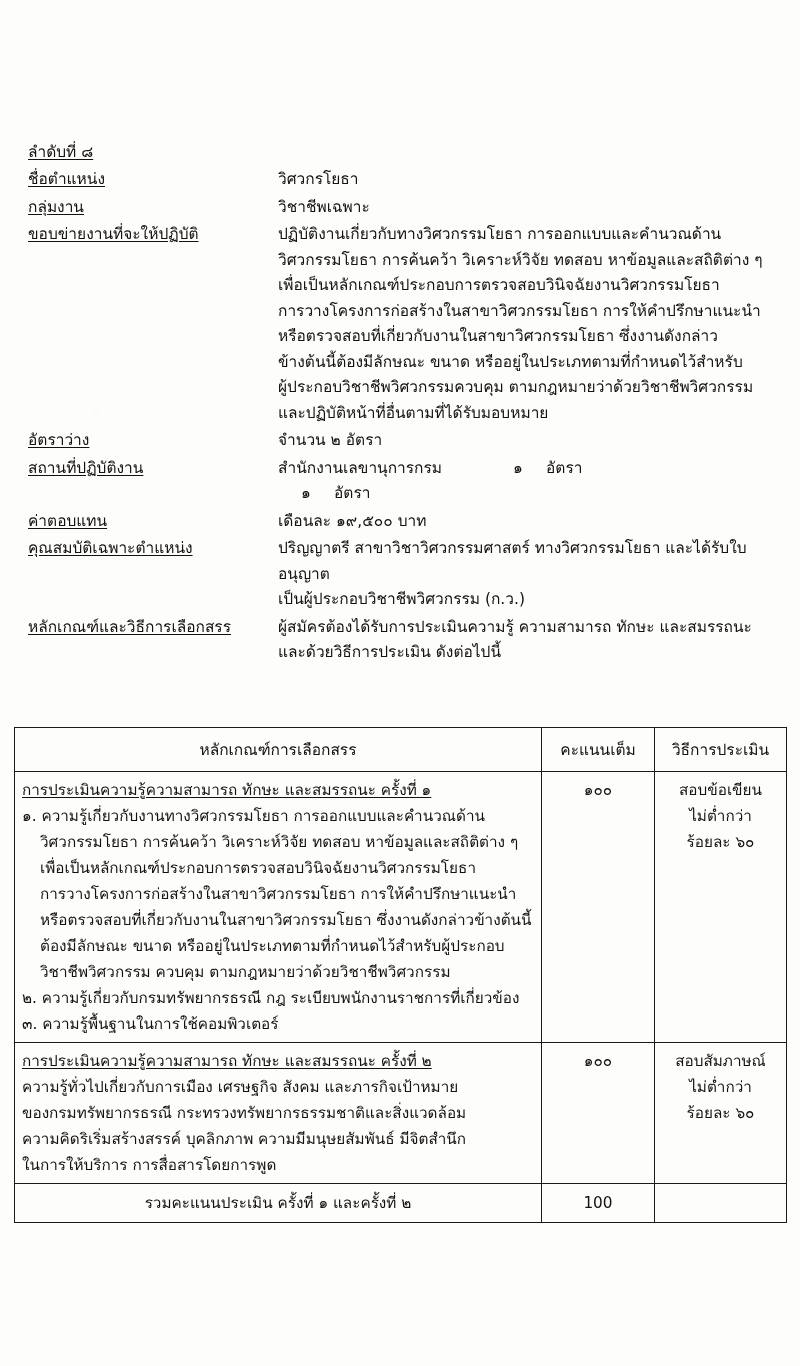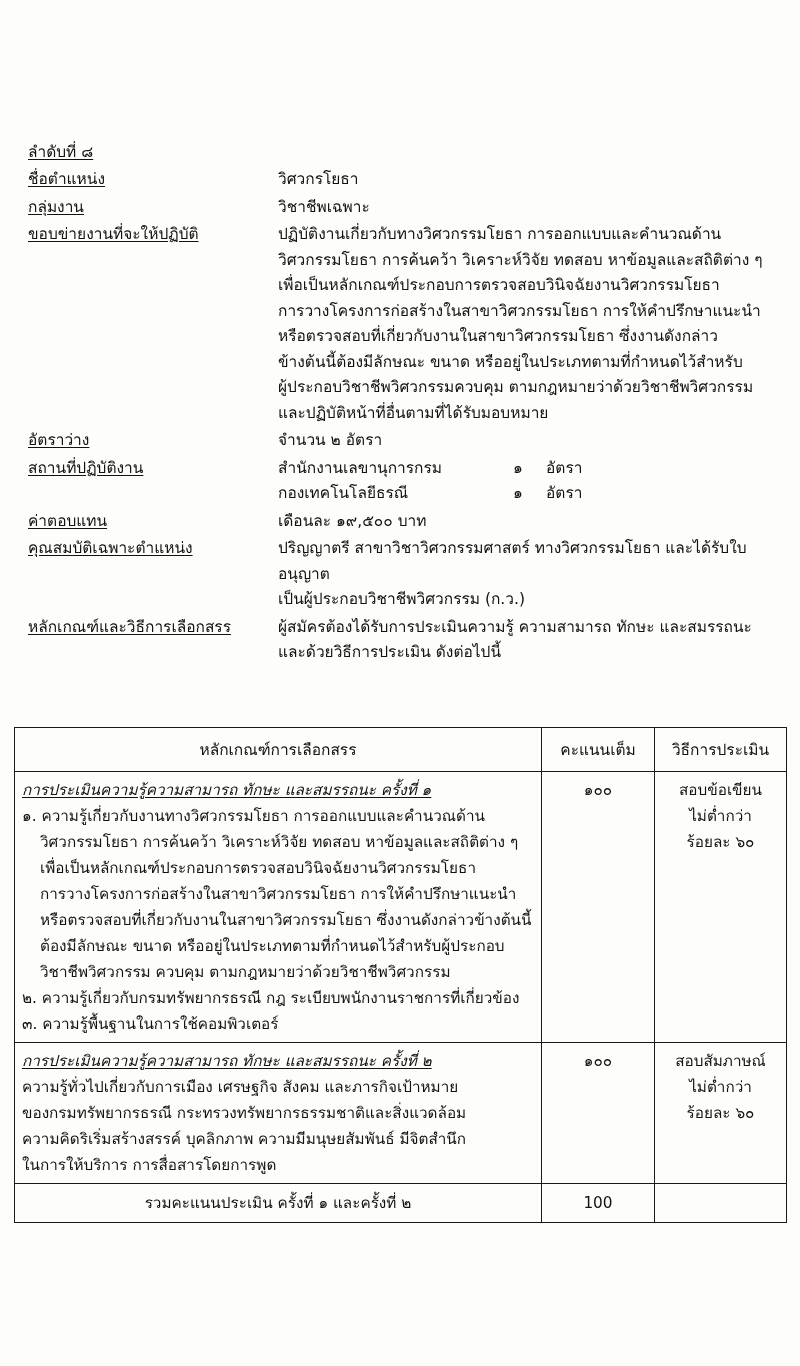--- a/index.html
+++ b/index.html
@@ -112,21 +112,20 @@
   .cell-center {
     text-align: center;
     vertical-align: top;
     padding-top: 9px;
     line-height: 26px;
   }
   .crit-head-line {
     text-decoration: underline;
     text-underline-offset: 2px;
     line-height: 26px;
-    font-style: italic;
   }
   .crit-body p {
     margin: 0;
     line-height: 26px;
   }
   .hang {
     text-indent: 0;
     padding-left: 18px;
   }
   .total-row td {
@@ -186,21 +185,20 @@
 
     <div class="row">
       <div class="label">สถานที่ปฏิบัติงาน</div>
       <div class="value mini-table">
         <div class="mini-row">
           <span class="mini-name">สำนักงานเลขานุการกรม</span>
           <span class="mini-num">๑</span>
           <span class="mini-unit">อัตรา</span>
         </div>
         <div class="mini-row">
-          <span class="mini-name">กองเทคโนโลยีธรณี</span>
           <span class="mini-num">๑</span>
           <span class="mini-unit">อัตรา</span>
         </div>
       </div>
     </div>
 
     <div class="row">
       <div class="label">ค่าตอบแทน</div>
       <div class="value">
         <p>เดือนละ ๑๙,๕๐๐ บาท</p>

